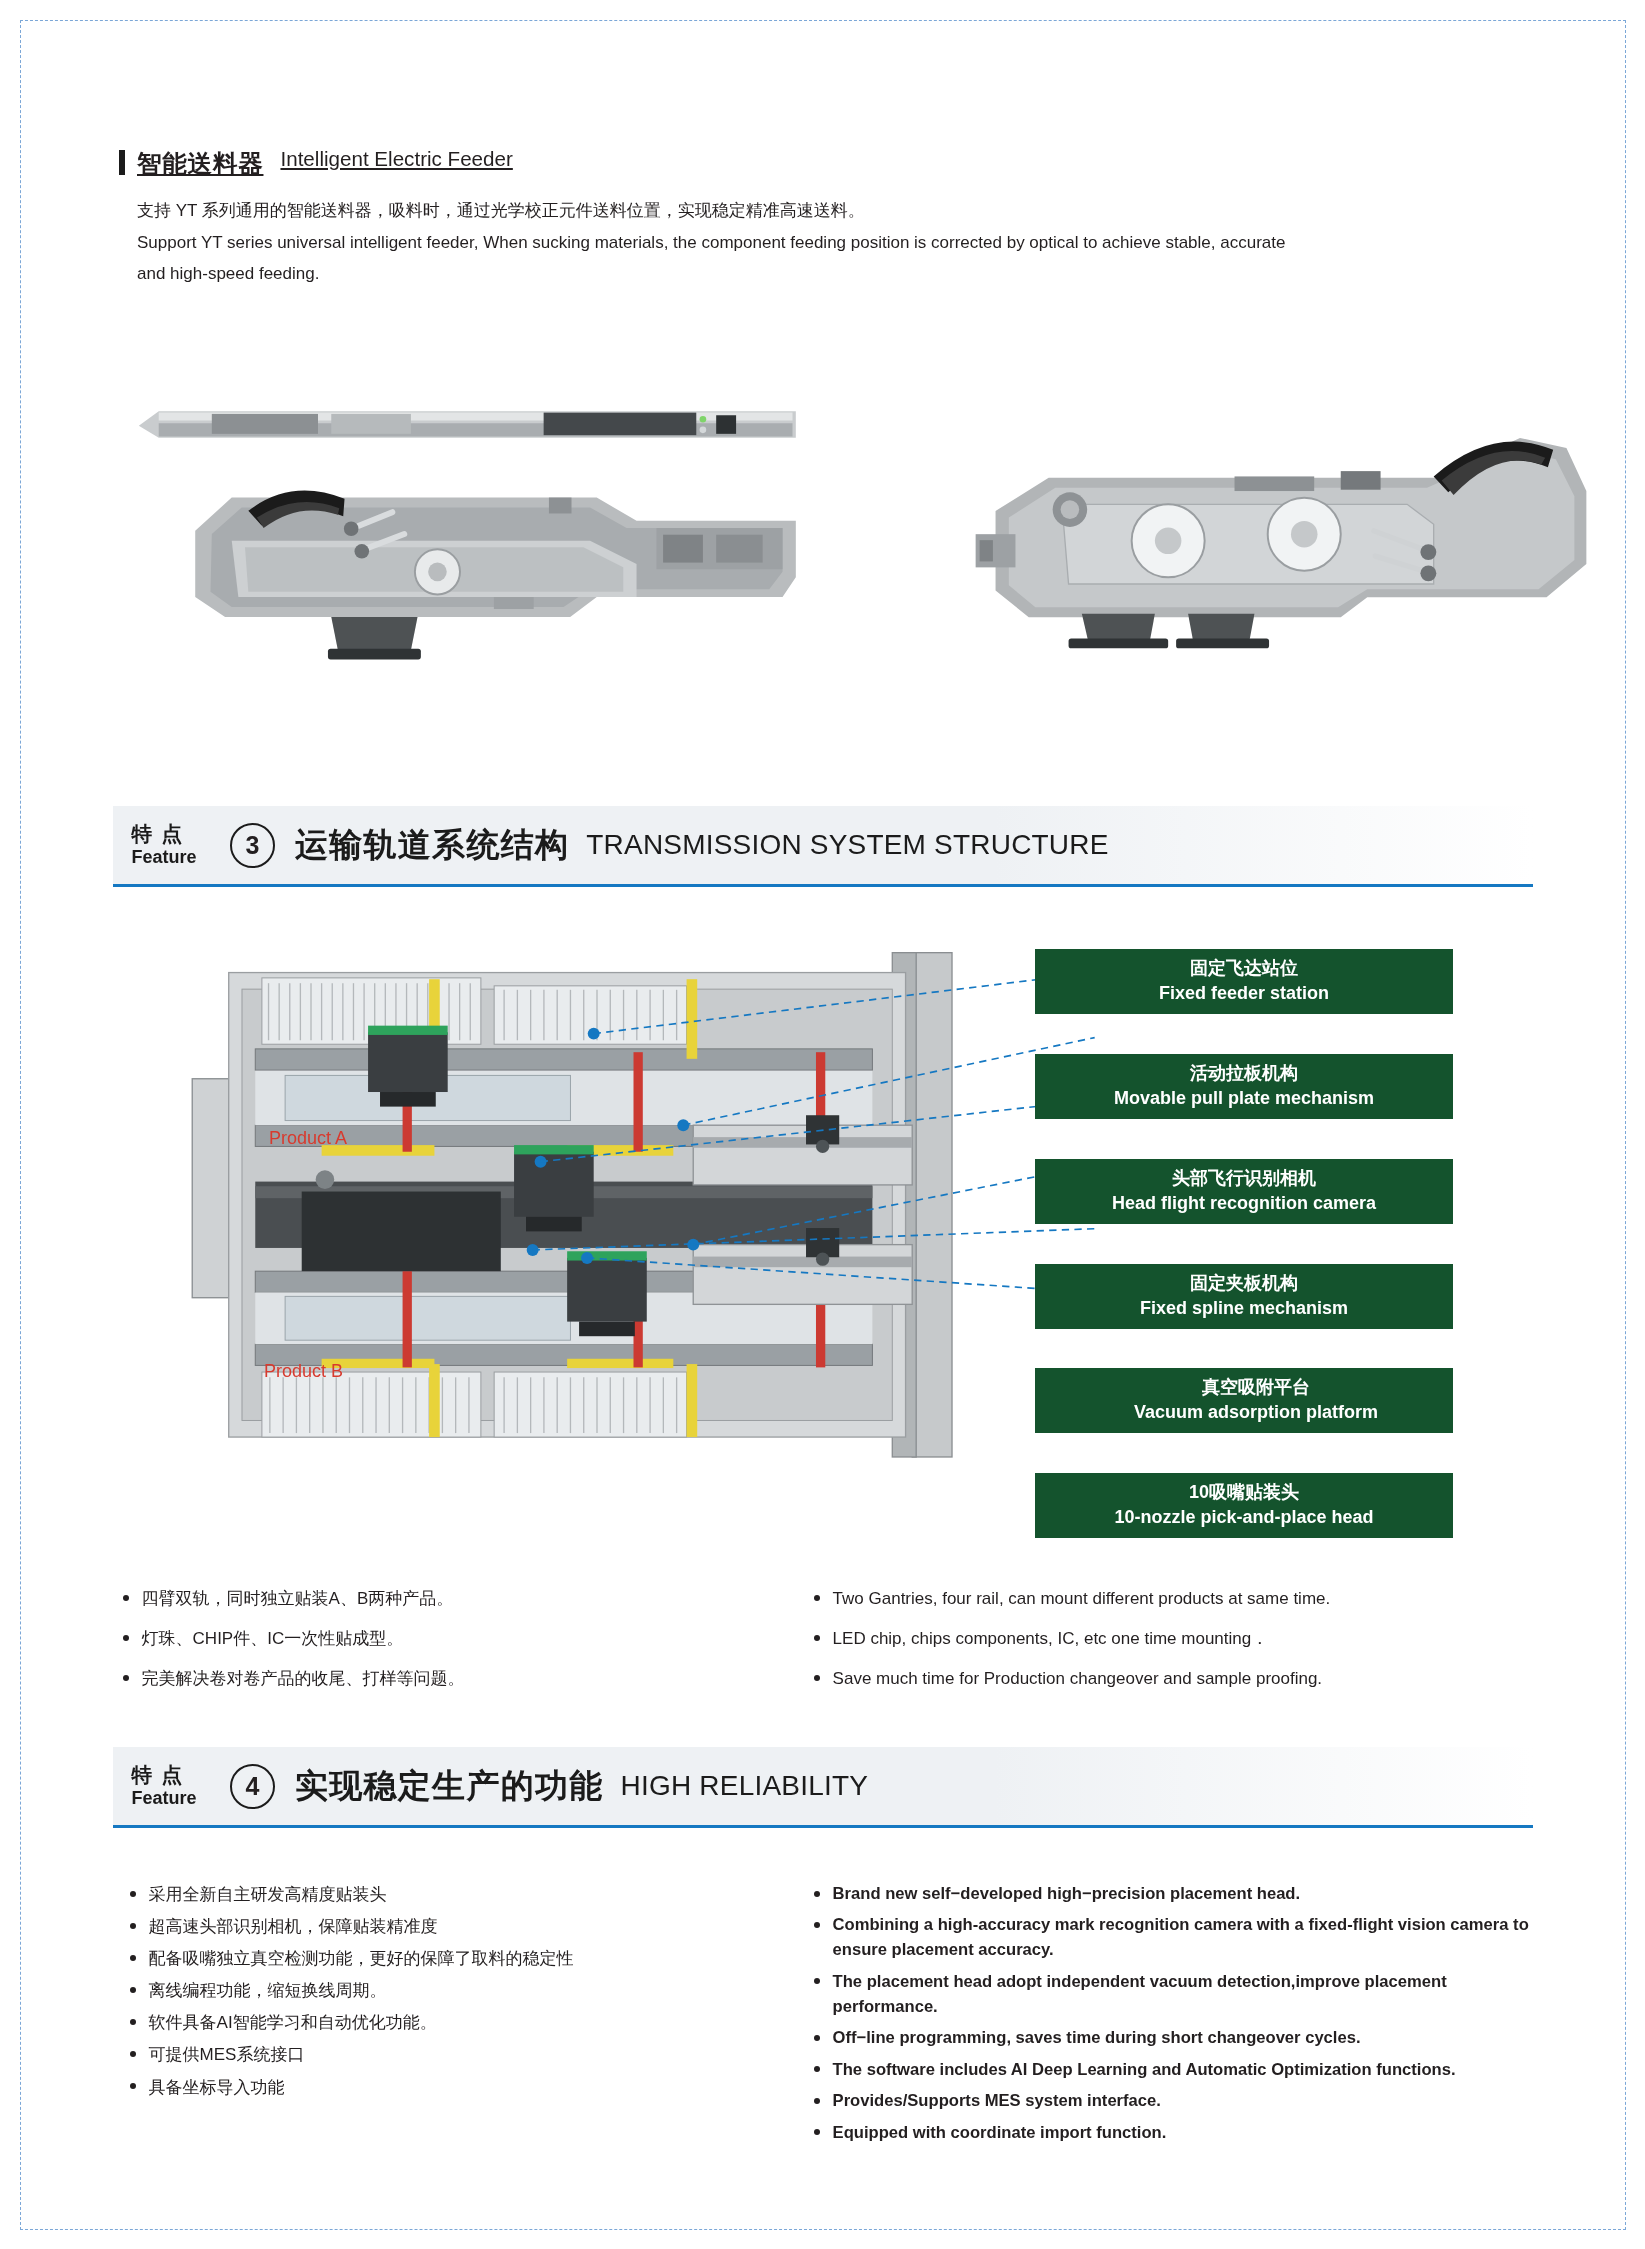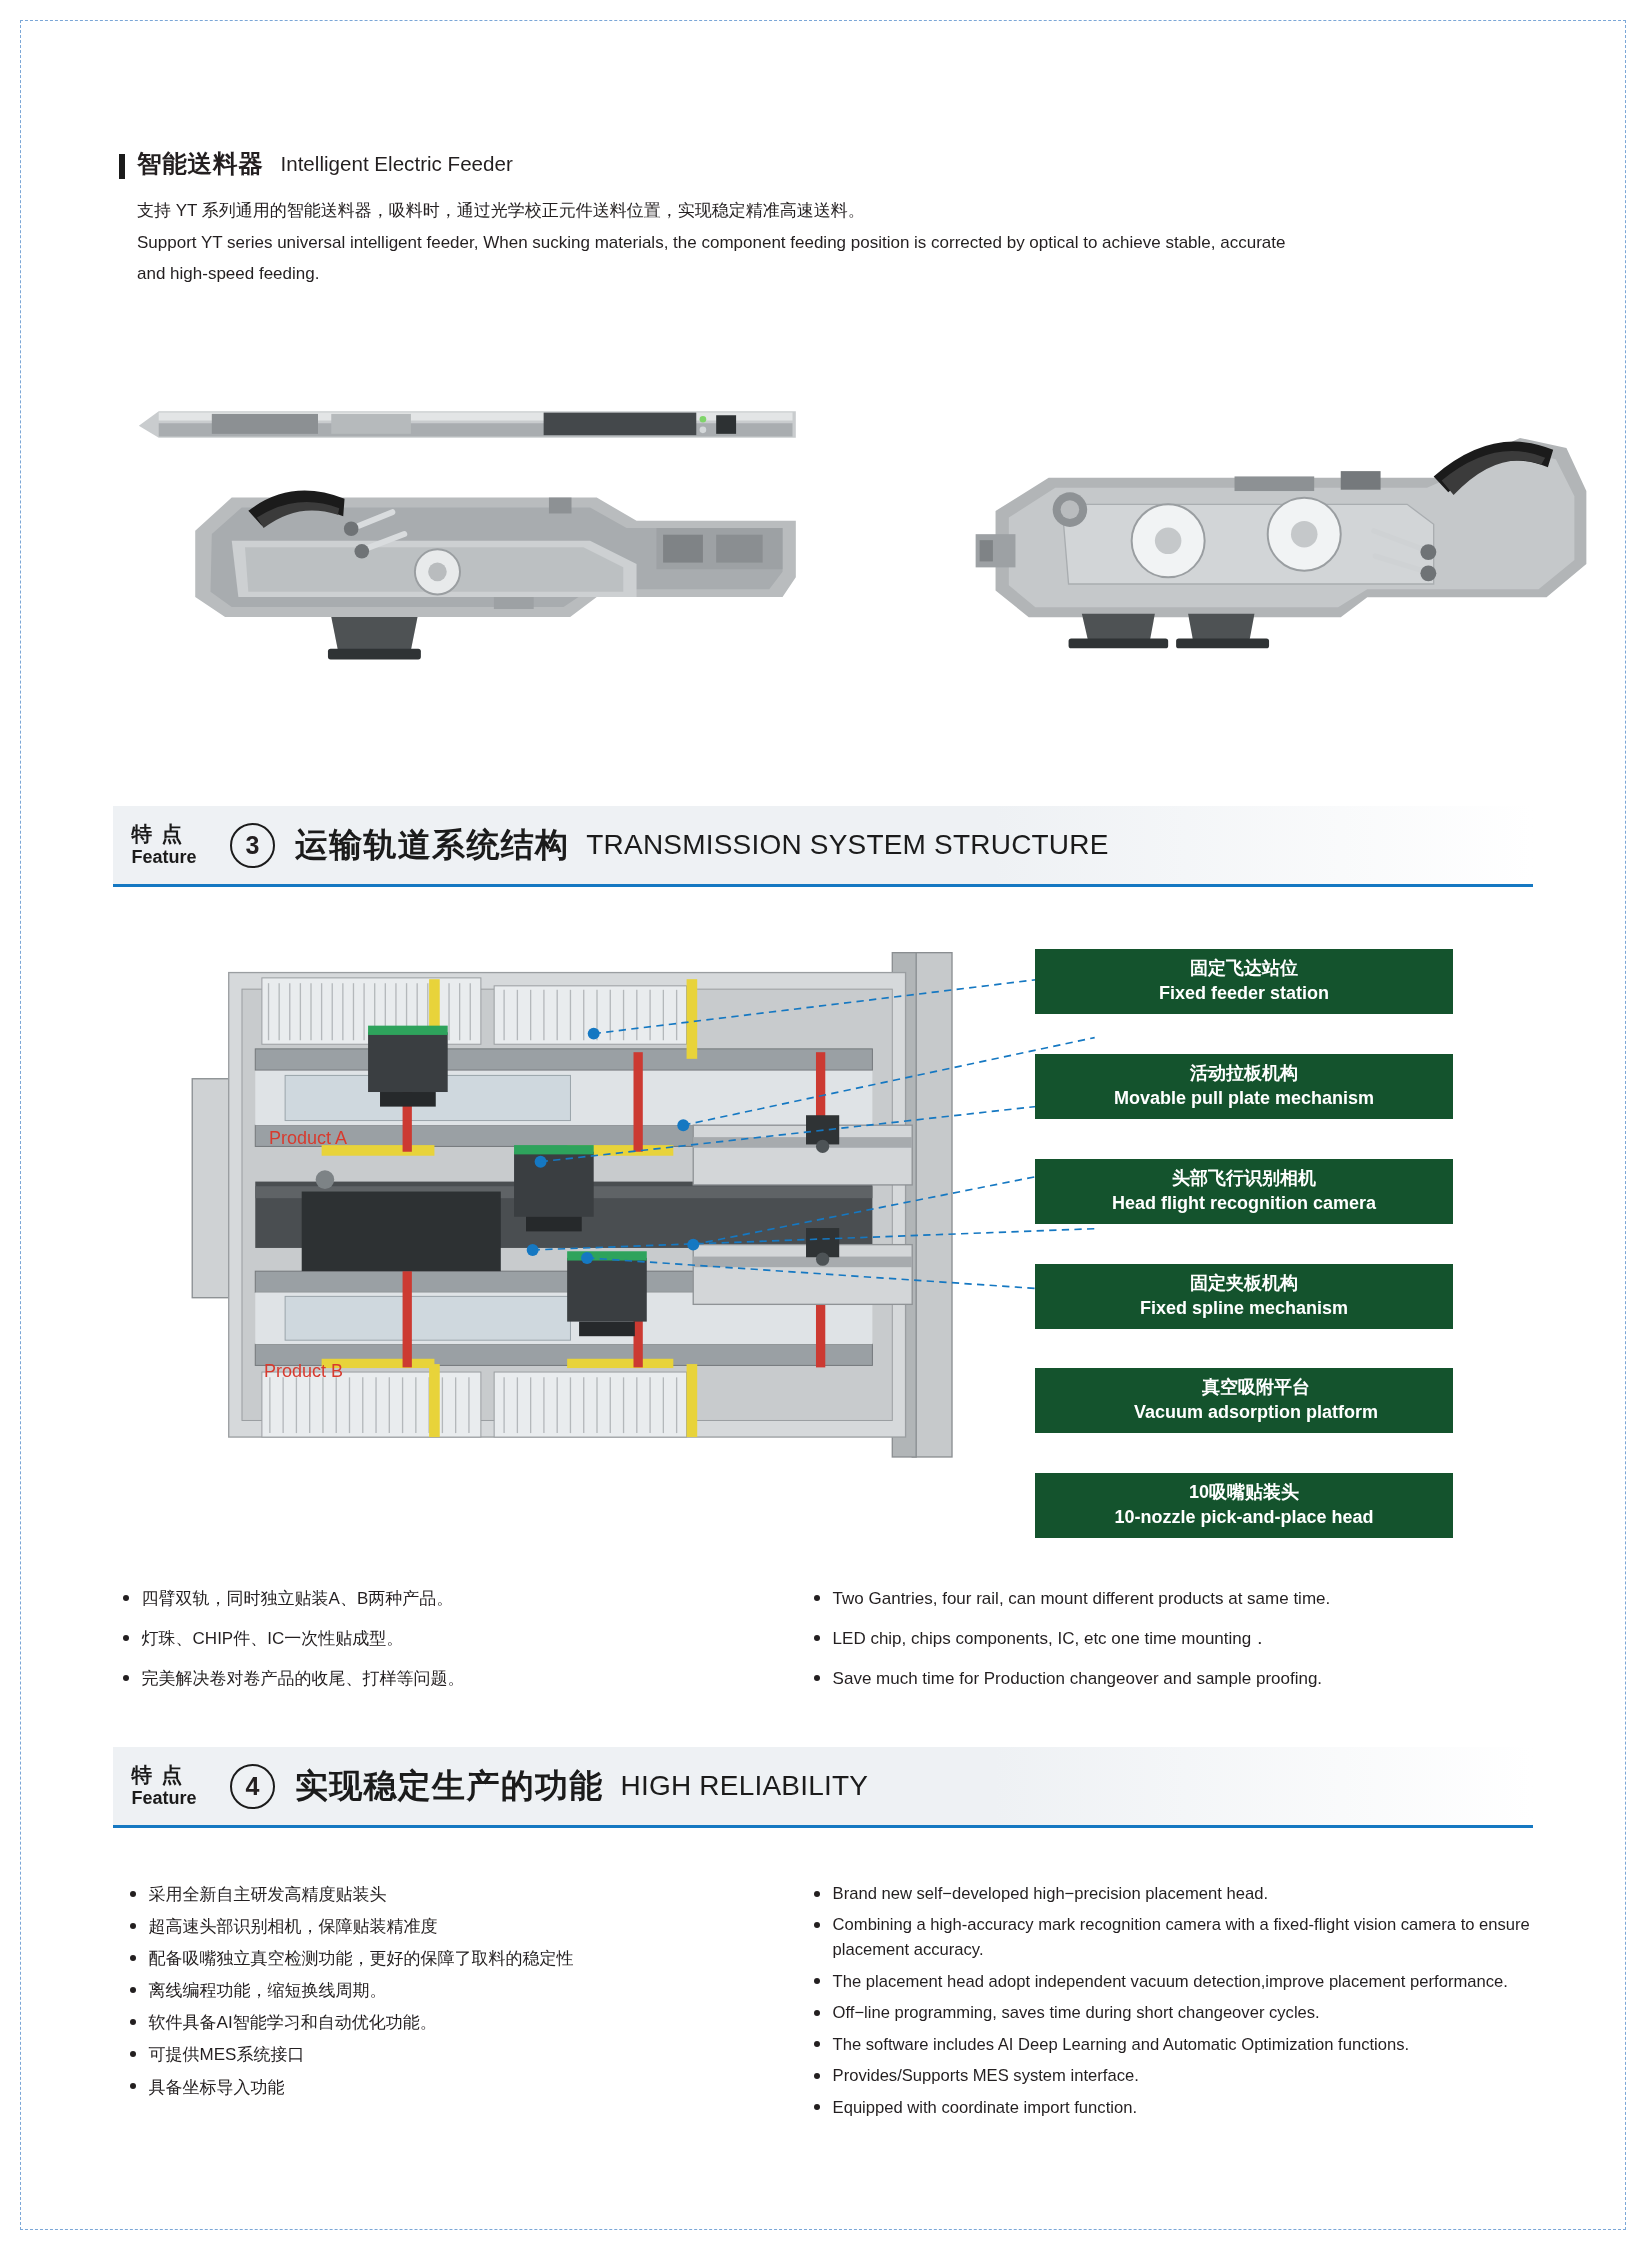--- a/index.html
+++ b/index.html
@@ -32,21 +32,22 @@
   }
 
   
   .feeder-head {
     position: absolute;
     left: 119px; top: 147px;
     width: 1407px;
   }
   .feeder-title-row {
     display: flex;
-    align-items: center;
+    align-items: flex-start;
+    text-decoration: underline;
   }
   .blue-bar {
     width: 6px;
     height: 25px;
     background: #1b1b1b;
     margin-right: 12px;
     position: relative;
     top: 3.3px;
   }
   .cn-title {
@@ -541,21 +542,21 @@
     <ul>
       <li>采用全新自主研发高精度贴装头</li>
       <li>超高速头部识别相机，保障贴装精准度</li>
       <li>配备吸嘴独立真空检测功能，更好的保障了取料的稳定性</li>
       <li>离线编程功能，缩短换线周期。</li>
       <li>软件具备AI智能学习和自动优化功能。</li>
       <li>可提供MES系统接口</li>
       <li>具备坐标导入功能</li>
     </ul>
   </div>
-  <div class="bullets tight" style="left:810px; top:1882px; width:737px; font-size:16.6px;">
+  <div class="bullets tight" style="left:810px; top:1882px; width:737px; font-size:16.6px;font-weight:bold;">
     <ul>
       <li>Brand new self−developed high−precision placement head.</li>
       <li>Combining a high-accuracy mark recognition camera with a fixed-flight vision camera to ensure placement accuracy.</li>
       <li>The placement head adopt independent vacuum detection,improve placement performance.</li>
       <li>Off−line programming, saves time during short changeover cycles.</li>
       <li>The software includes AI Deep Learning and Automatic Optimization functions.</li>
       <li>Provides/Supports  MES system interface.</li>
       <li>Equipped with coordinate import function.</li>
     </ul>
   </div>

